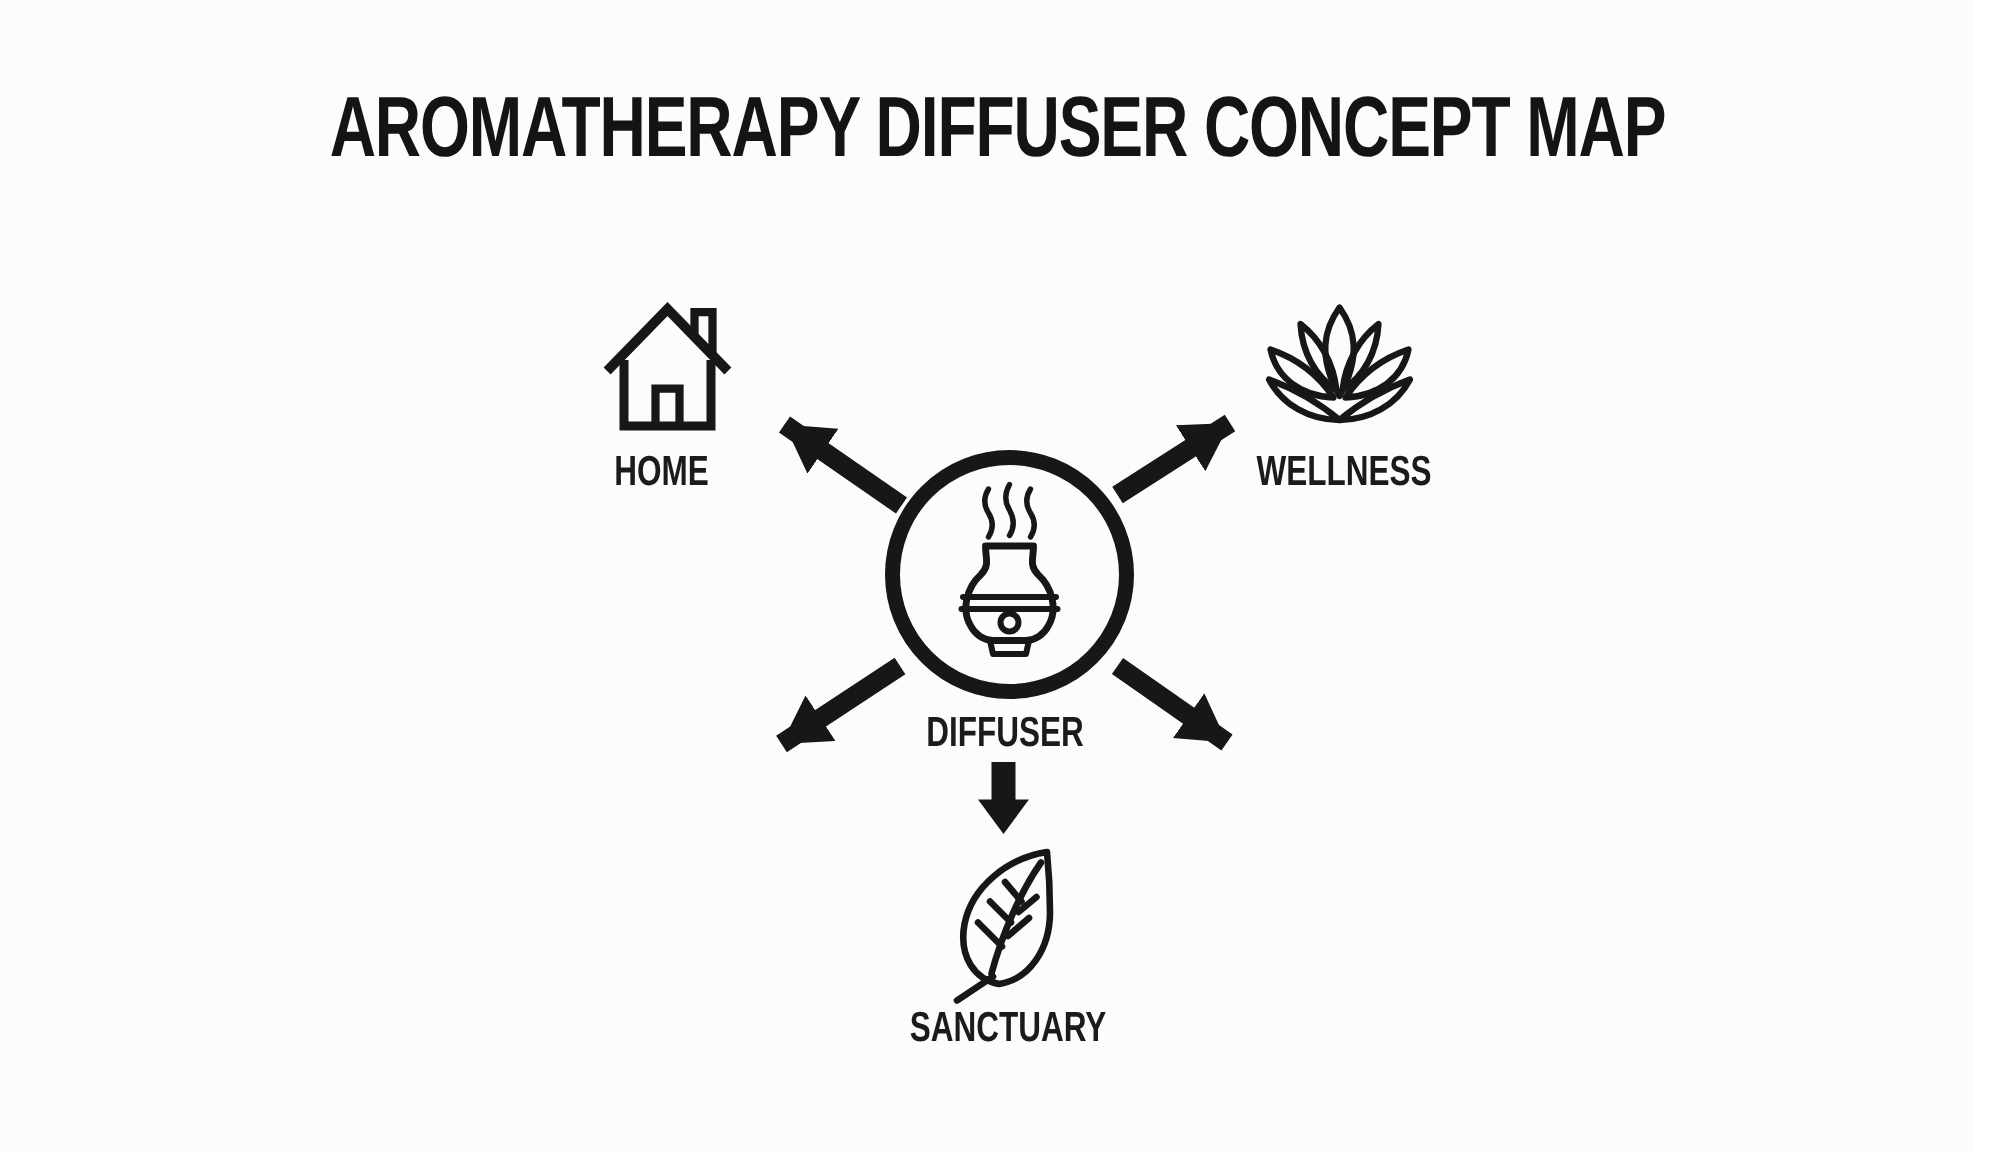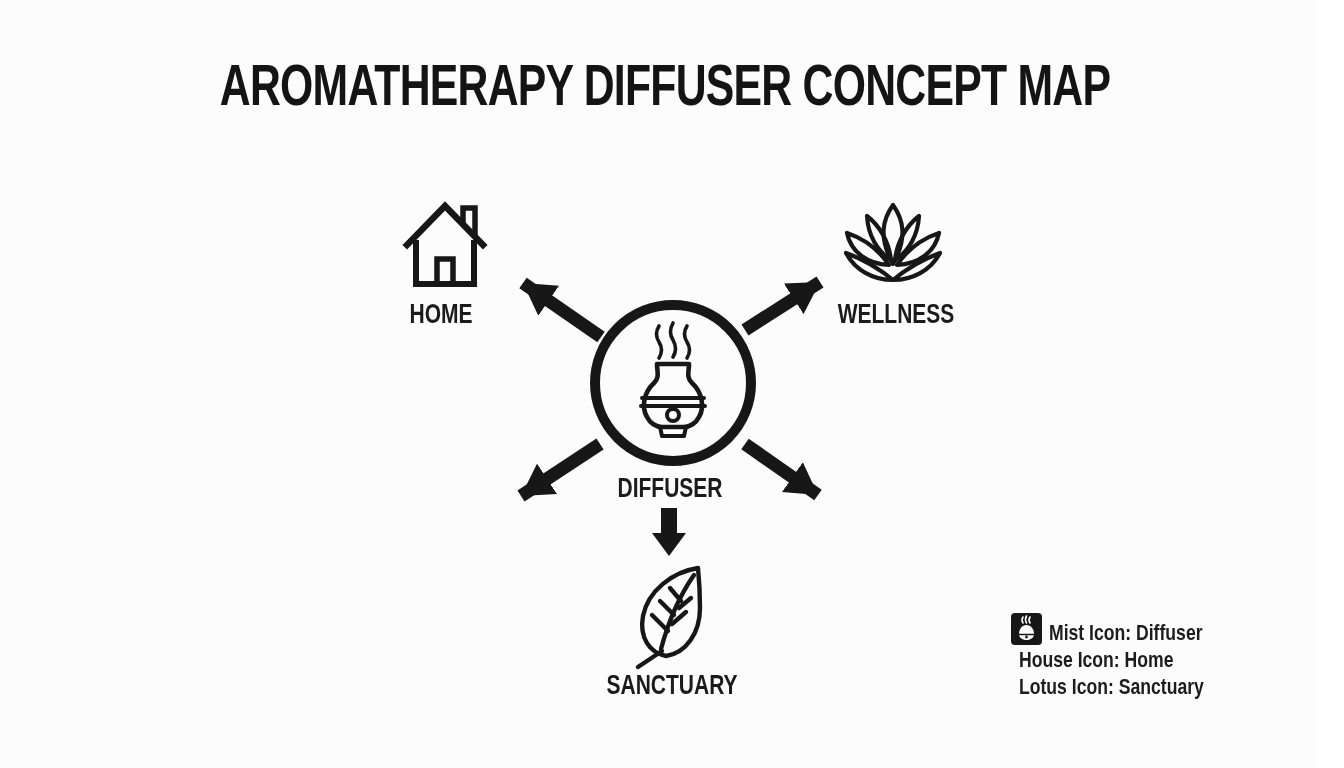--- a/index.html
+++ b/index.html
@@ -94,30 +94,14 @@
       <path d="M33,86 C40,60 52,32 66,12"></path>
       <path d="M40,68 L24,52"></path>
       <path d="M46,52 L32,38"></path>
       <path d="M53,38 L42,25"></path>
       <path d="M44,61 L58,49"></path>
       <path d="M51,45 L63,35"></path>
     </g>
   </svg>
   <div class="abs node-label" style="left:522px;top:669px;">SANCTUARY</div>
 
-  <div class="abs" style="left:1005px;top:608px;width:220px;height:100px;">
-    <svg class="abs" style="left:6px;top:5px;" width="31" height="32" viewBox="0 0 31 32">
-      <rect x="0" y="0" width="31" height="32" rx="4" fill="#171717"></rect>
-      <g stroke="#fcfcfc" fill="none" stroke-width="1.6" stroke-linecap="round">
-        <path d="M12,4 q-2,3 0,6"></path>
-        <path d="M15.5,3 q-2,3.5 0,7"></path>
-        <path d="M19,4 q-2,3 0,6"></path>
-      </g>
-      <path d="M15.5,12 C11,12 8,16 8,21 C8,24.5 11,27 15.5,27 C20,27 23,24.5 23,21 C23,16 20,12 15.5,12 Z" fill="#fcfcfc"></path>
-      <line x1="8" y1="21.5" x2="23" y2="21.5" stroke="#171717" stroke-width="1.5"></line>
-      <circle cx="15.5" cy="24" r="1.4" fill="#171717"></circle>
-    </svg>
-    <div class="abs legend-text" style="left:44px;top:12px;">Mist Icon: Diffuser</div>
-    <div class="abs legend-text" style="left:14px;top:39px;">House Icon: Home</div>
-    <div class="abs legend-text" style="left:14px;top:66px;">Lotus Icon: Sanctuary</div>
-  </div>
 
 </div>
 
 </body></html>

